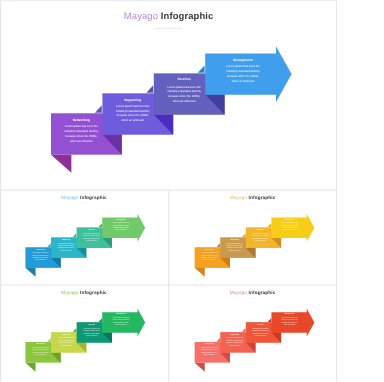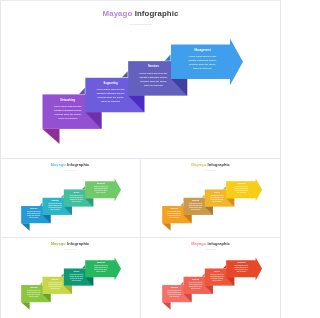--- a/index.html
+++ b/index.html
@@ -13,21 +13,21 @@
   #thumb-3{left:140.5px;top:238px;}
   .divider{position:absolute;background:#e7e7f0;}
   #hdiv-1{left:0;top:158px;width:281px;height:1px;}
   #hdiv-2{left:0;top:237px;width:281px;height:1px;}
   #vdiv-1{left:140px;top:159px;width:1px;height:159px;}
   #edge-l{left:0;top:0;width:1px;height:318px;background:#e6e6f0;}
   #edge-r{left:280px;top:0;width:1px;height:318px;background:#e6e6f0;}
   #edge-t{left:0;top:0;width:281px;height:1px;background:#ebebf3;}
   svg{display:block;position:absolute;left:0;top:0;}
   .ttl{text-align:center;font-weight:700;letter-spacing:.1px;}
-  .ttl .a{font-weight:700;}
+  .ttl .a{font-weight:400;}
   .sub{text-align:center;}
 </style>
 </head>
 <body>
 
 <div class="slide" id="main-slide">
     <svg width="281" height="157" viewBox="0 0 281 157">
       <g>
         <rect x="42.5" y="94.4" width="59" height="34.5" fill="#9450d2"></rect>
         <path d="M 85.5 112.30000000000001 L 101.5 112.30000000000001 L 101.5 128.9 Z" fill="#6e2fa8"></path>

